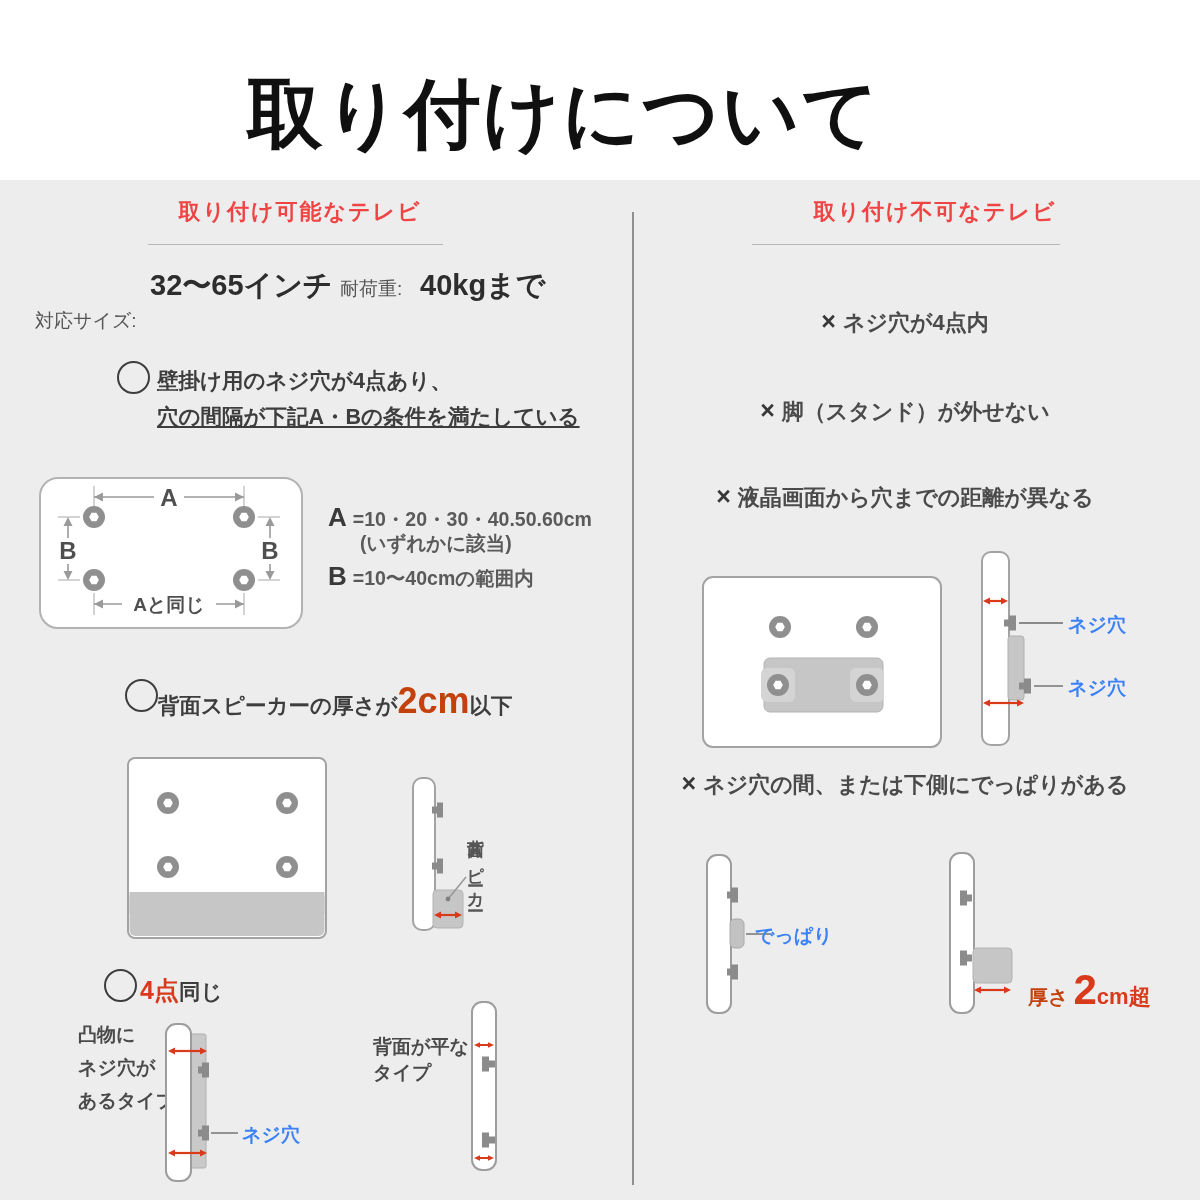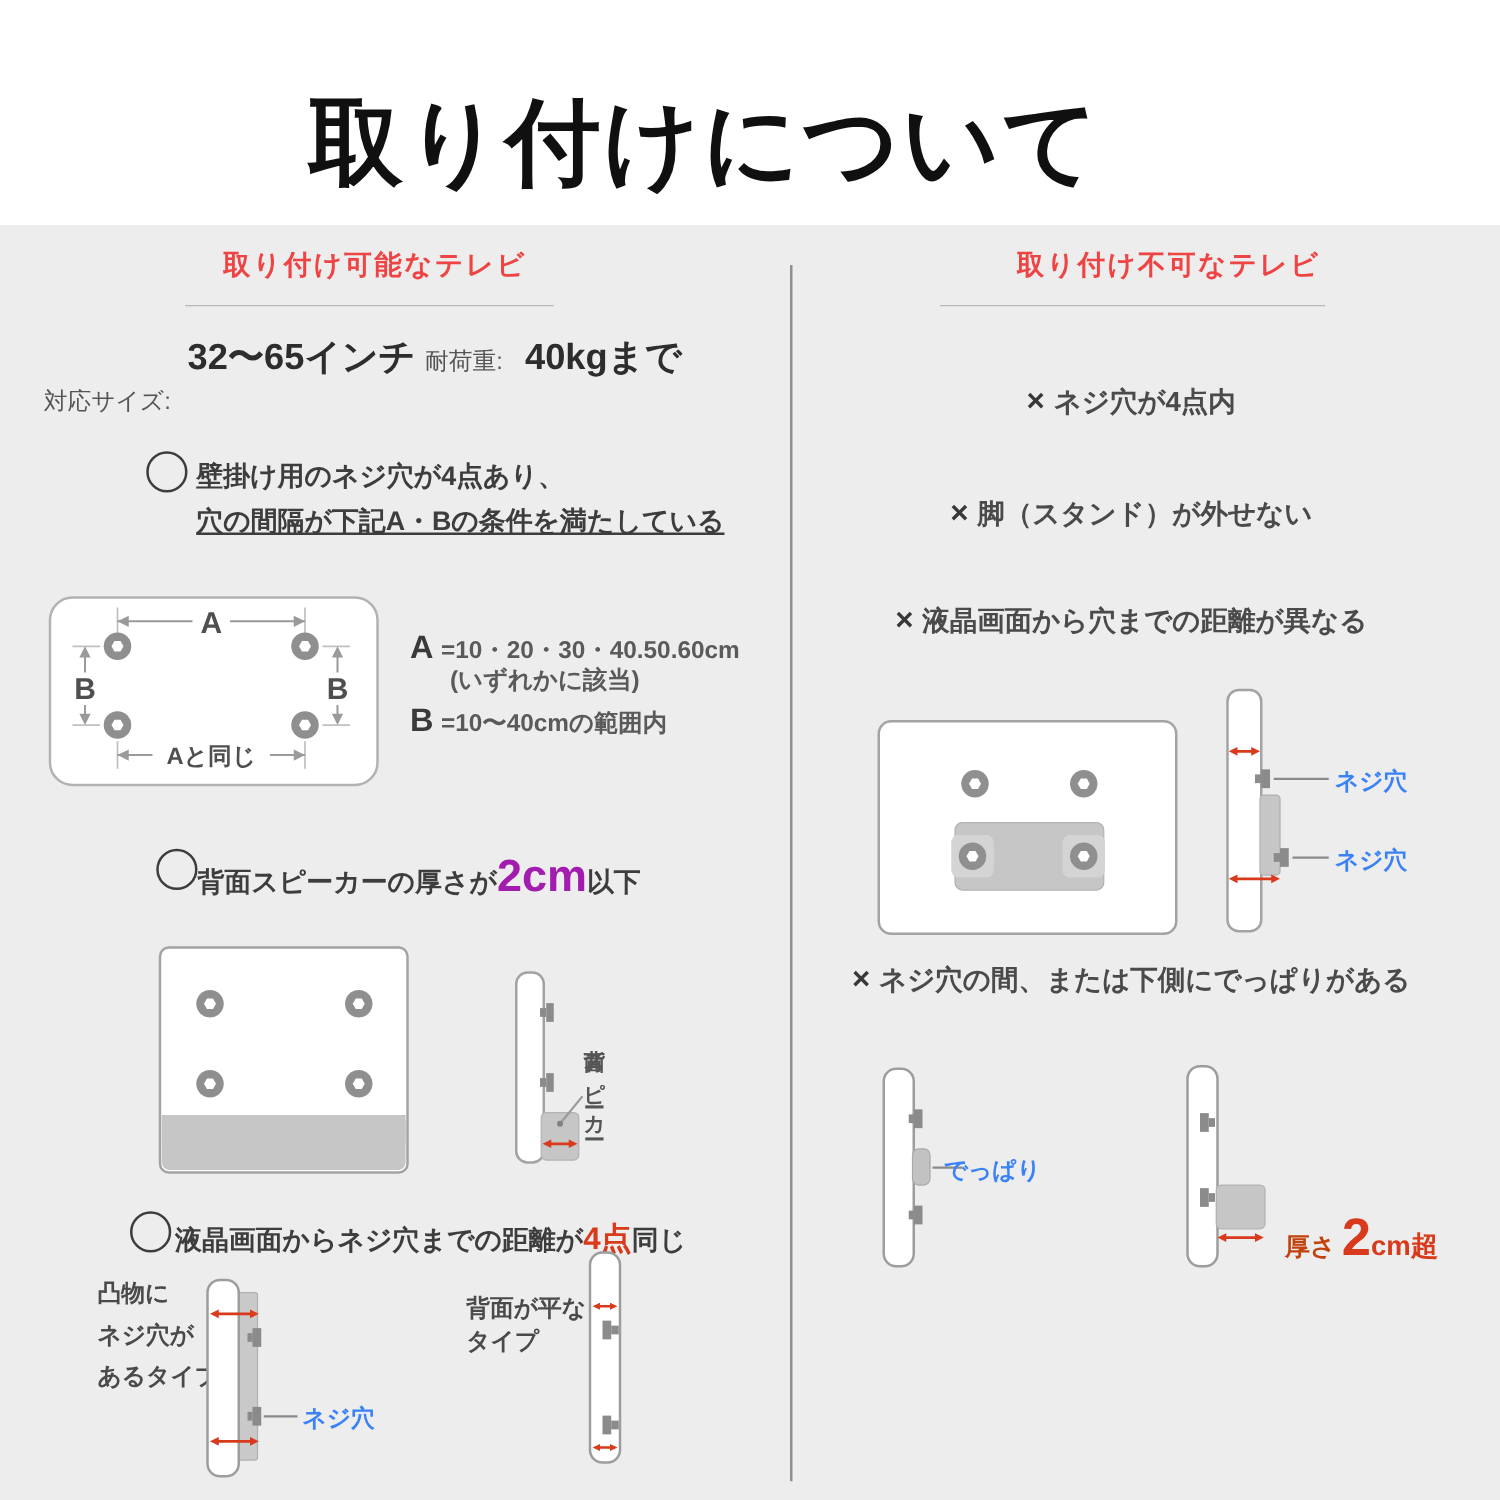--- a/index.html
+++ b/index.html
@@ -10,21 +10,21 @@
   #main-title{left:0;top:64px;width:1128px;text-align:center;font-size:76px;font-weight:800;
               color:#101010;letter-spacing:2px;}
   .col-header{top:197px;width:310px;text-align:center;font-size:22px;font-weight:600;color:#ef4444;letter-spacing:2px;}
   .col-rule{top:244px;height:1px;background:#b8b8b8;}
   #divider{left:632px;top:212px;width:2px;height:973px;background:#8f8f8f;}
   .lbl{color:#555;font-size:19px;}
   .big-val{color:#2d2d2d;font-size:29px;font-weight:700;}
   .cond-circle{width:29px;height:29px;border:2.5px solid #3d3d3d;border-radius:50%;background:transparent;}
   .cond-text{color:#3d3d3d;font-size:21.5px;font-weight:600;}
   .baseline-row{display:flex;align-items:baseline;white-space:nowrap;}
-  .red-big{color:#a21caf;font-size:36px;font-weight:700;}
+  .red-big{color:#c2410c;font-size:36px;font-weight:700;}
   .red-mid{color:#d93a1c;font-size:25px;font-weight:700;}
   .note-label{font-size:26px;font-weight:700;color:#3a3a3a;margin-right:6px;}
   .note-val{font-size:19.5px;font-weight:600;color:#5a5a5a;}
   .type-lbl{font-size:19px;font-weight:600;color:#4a4a4a;}
   .callout-lbl{font-size:19px;font-weight:600;color:#3b82f6;}
   .ng-row{left:621px;width:568px;display:flex;justify-content:center;align-items:baseline;gap:7px;white-space:nowrap;}
   .ng-mark{font-size:25px;font-weight:600;color:#383838;}
   .ng-text{font-size:22px;font-weight:600;color:#4a4a4a;}
   #speaker-callout{writing-mode:vertical-rl;text-orientation:mixed;font-size:17px;font-weight:600;
                    color:#555;letter-spacing:3px;}
@@ -140,21 +140,20 @@
     <line x1="314" y1="162" x2="332" y2="162" stroke="#d93a1c" stroke-width="2.2"></line>
     <polygon points="309,162 316,158.6 316,165.4" fill="#d93a1c"></polygon>
     <polygon points="337,162 330,158.6 330,165.4" fill="#d93a1c"></polygon>
     <line x1="341" y1="124" x2="323" y2="146" stroke="#999999" stroke-width="1.6"></line>
     <circle cx="323" cy="146" r="2.4" fill="#808080"></circle>
   </svg>
   <div class="abs" id="speaker-callout" style="left:464px;top:826px;">背面スピーカー</div>
 
   <div class="abs cond-circle" style="left:104px;top:969px;"></div>
   <div class="abs baseline-row" style="left:140px;top:974px;">
-    <span class="cond-text">液晶画面からネジ穴までの距離が</span>
     <span class="red-mid">4点</span>
     <span class="cond-text">同じ</span>
   </div>
 
   <div class="abs type-lbl" style="left:78px;top:1022px;">凸物に</div>
   <div class="abs type-lbl" style="left:78px;top:1055px;">ネジ穴が</div>
   <div class="abs type-lbl" style="left:78px;top:1088px;">あるタイプ</div>
 
   <svg class="abs" style="left:158px;top:1018px;" width="140" height="170" viewBox="0 0 140 170">
     <rect x="29" y="16" width="19" height="134" rx="2" fill="#c9c9c9" stroke="#b0b0b0" stroke-width="1"></rect>

